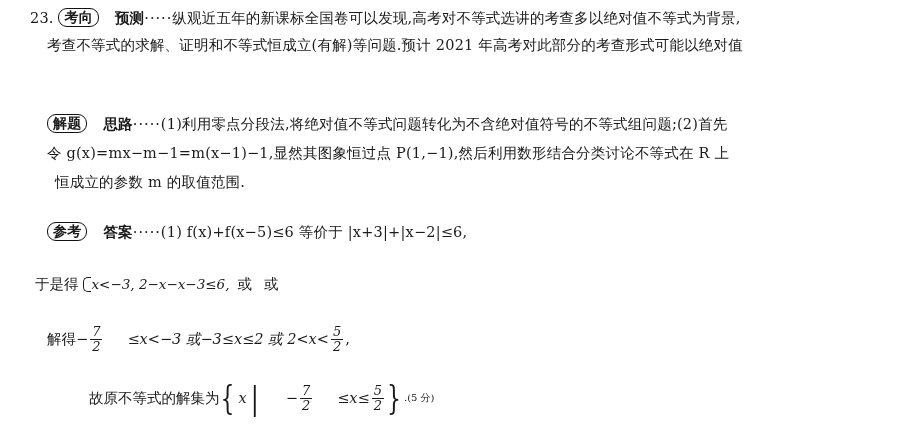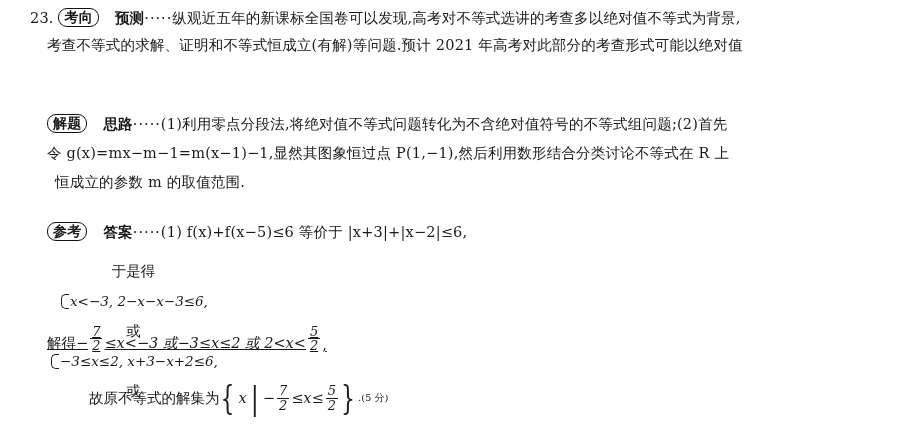--- a/index.html
+++ b/index.html
@@ -30,20 +30,21 @@
     line-height: 18px;
     letter-spacing: 0.2px;
     white-space: nowrap;
   }
   .cn {
     font-family: "DejaVu Serif", "Liberation Serif", serif;
   }
   .math {
     font-family: "DejaVu Serif", "Liberation Serif", serif;
     font-style: italic;
+    margin-left: 23px;
   }
   .tag {
     display: inline-block;
     border: 1.6px solid #111;
     border-radius: 9px;
     padding: 0px 5px 1px 5px;
     font-size: 14px;
     font-weight: bold;
     line-height: 16px;
     margin-right: 16px;
@@ -149,35 +150,31 @@
     <span class="cn">令 g(x)=mx−m−1=m(x−1)−1,显然其图象恒过点 P(1,−1),然后利用数形结合分类讨论不等式在 R 上</span>
   </div>
   <div class="block line" style="left:47px; top:173px;margin-left:8px;">
     <span class="cn">恒成立的参数 m 的取值范围.</span>
   </div>
 
   <div class="block line" style="left:47px; top:222px;">
     <span class="tag">参考</span><span class="bold cn">答案</span><span class="dots">·····</span><span class="cn">(1) f(x)+f(x−5)≤6 等价于 |x+3|+|x−2|≤6,</span>
   </div>
 
-  <div class="block" style="left:47px; top:262px; height:44px; display:flex; align-items:center;flex-direction:column;">
+  <div class="block" style="left:35px; top:262px; height:44px; display:flex; align-items:center;">
     <span class="cn" style="font-size:14.5px;">于是得</span>
     <span class="sys math">
       <span class="row">x&lt;−3,</span>
       <span class="row">2−x−x−3≤6,</span>
     </span>
     <span class="cn" style="font-size:14.5px; margin:0 6px;">或</span>
-    <span class="sys math">
-      <span class="row">−3≤x≤2,</span>
-      <span class="row">x+3−x+2≤6,</span>
-    </span>
     <span class="cn" style="font-size:14.5px; margin:0 6px;">或</span>
   </div>
 
-  <div class="block" style="left:47px; top:325px; height:28px; display:flex; align-items:flex-end;text-decoration:underline;">
+  <div class="block" style="left:47px; top:325px; height:28px; display:flex; align-items:center;">
     <span class="cn" style="font-size:14.5px;">解得−</span>
     <span class="frac">
       <span class="num">7</span>
       <span class="den">2</span>
     </span>
     <span class="math" style="font-size:14.5px;">≤x&lt;−3 或−3≤x≤2 或 2&lt;x&lt;</span>
     <span class="frac">
       <span class="num">5</span>
       <span class="den">2</span>
     </span>

